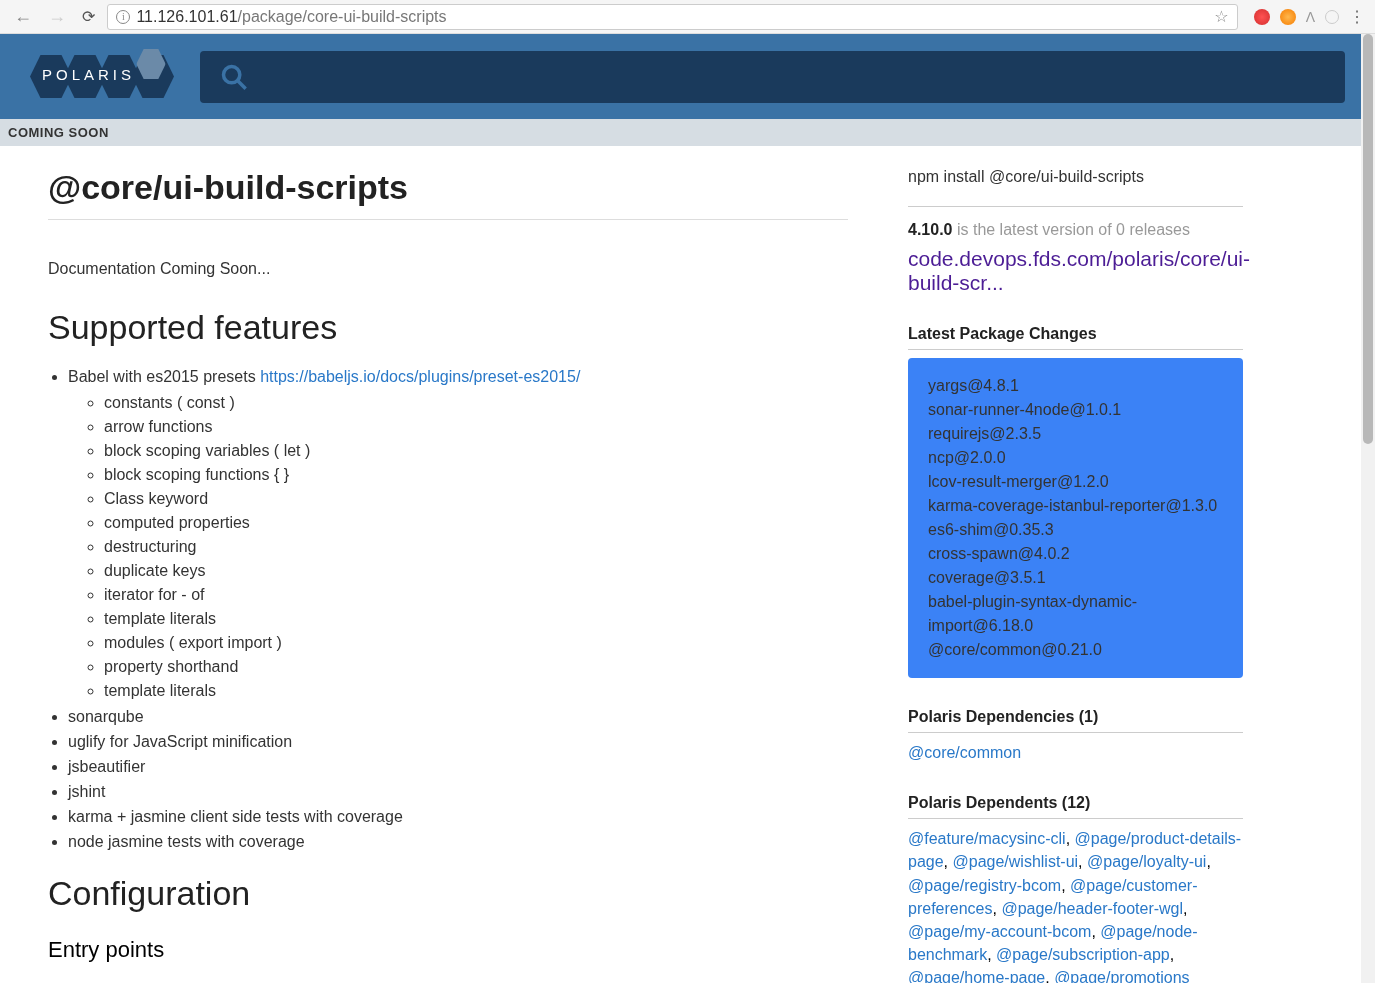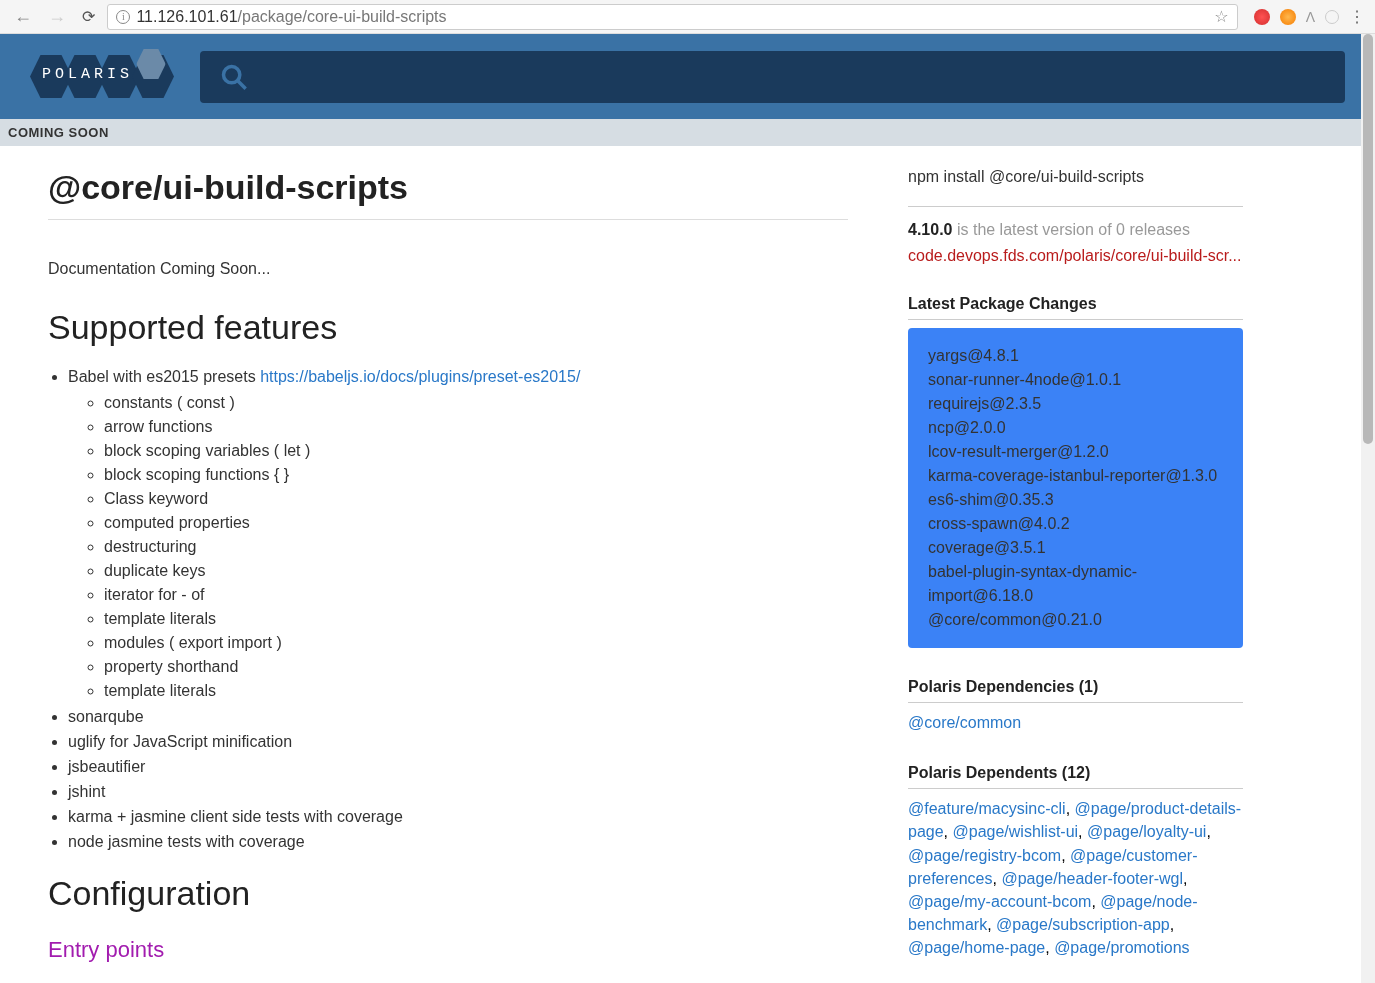--- a/index.html
+++ b/index.html
@@ -78,21 +78,20 @@
     .hex4 { left: 102px; top: 5px; }
     .hex-top { left: 100px; top: -8px; background: #6b8aa8; transform: scale(0.7); }
     .logo-text {
       position: absolute;
       left: 12px;
       top: 18px;
       color: #fff;
       font-size: 15px;
       letter-spacing: 4px;
       font-weight: 300;
-      font-family: Liberation Mono, monospace;
     }
     .search-wrap {
       flex: 1;
       background: #1a3a5c;
       border-radius: 4px;
       height: 52px;
       display: flex;
       align-items: center;
       padding: 0 20px;
       gap: 12px;
@@ -138,33 +137,33 @@
     
     h2.section-heading {
       font-size: 34px;
       font-weight: 400;
       color: #222;
       margin: 20px 0 18px 0;
     }
     h3.sub-heading {
       font-size: 22px;
       font-weight: 400;
-      color: #a21caf;
+      color: #000000;
       margin-top: 24px;
     }
     
     ul.features { list-style: disc; padding-left: 20px; }
     ul.features > li { font-size: 16px; color: #333; line-height: 1.5; margin-bottom: 1px; }
     ul.features ul { list-style: circle; padding-left: 36px; margin: 2px 0; }
     ul.features a { color: #2978c8; text-decoration: none; }
     
     .install-cmd { font-size: 16px; color: #333; margin-bottom: 20px; }
     .version-line { font-size: 16px; color: #999; border-top: 1px solid #ccc; padding-top: 14px; }
     .version-line strong { color: #222; }
-    .repo-link { display: block; color: #b91c1c; font-size: 16px; margin-top: 8px; text-decoration: none; }
+    .repo-link { display: block; color: #4c1d95; font-size: 21px; margin-top: 8px; text-decoration: none; }
     
     .sidebar-heading {
       font-size: 16px;
       font-weight: 700;
       color: #222;
       margin-top: 30px;
       border-bottom: 1px solid #ccc;
       padding-bottom: 6px;
       margin-bottom: 8px;
     }

